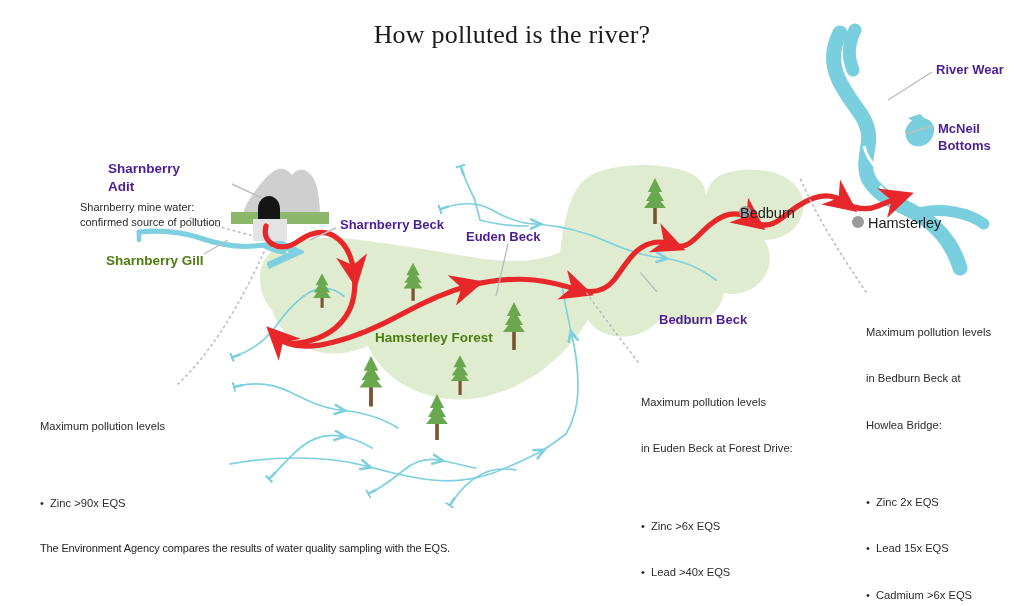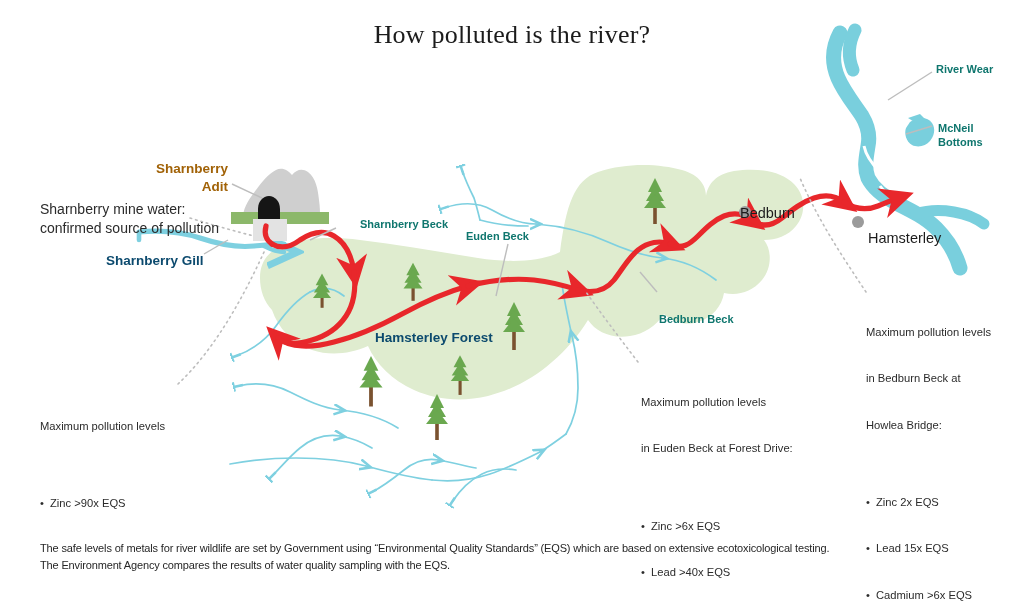--- a/index.html
+++ b/index.html
@@ -16,25 +16,25 @@
   .title{
     position:absolute;left:0;top:20px;width:1024px;
     text-align:center;
     font-family:"Liberation Serif", serif;
     font-size:26px;color:#1b1b1b;letter-spacing:0.2px;
   }
 
   .lbl{position:absolute;color:#111111;white-space:pre;line-height:1.28;}
   .lbl.place{font-weight:normal;font-size:14.5px;color:#1c1c1c;}
   .lbl.callout{font-size:11.2px;color:#2b2b2b;line-height:1.38;}
-  .lbl.water{font-size:14px;color:#2b2b2b;line-height:1.38;}
-  .lbl.beck{font-size:11px;font-weight:bold;color:#0f766e;}
-  .lbl.feature{font-size:13.5px;font-weight:bold;color:#0c4a6e;}
-
-  .adit-label{font-size:13.5px;font-weight:bold;text-align:right;color:#a16207;line-height:1.3;}
+  .lbl.water{font-size:11px;color:#2b2b2b;line-height:1.38;margin-left:40px;}
+  .lbl.beck{font-size:13px;font-weight:bold;color:#4c1d95;}
+  .lbl.feature{font-size:13.5px;font-weight:bold;color:#4d7c0f;}
+
+  .adit-label{font-size:13.5px;font-weight:bold;color:#4c1d95;line-height:1.3;}
 
   .footer{
     position:absolute;left:40px;top:540px;width:950px;
     font-size:11px;color:#262626;line-height:1.58;
     font-family:"Liberation Sans", sans-serif;
     letter-spacing:-0.15px;
   }
   .footer div{white-space:pre;}
 
   ul.bul{margin:0;padding:0;list-style:none;}
@@ -222,36 +222,36 @@
     </g>
   </svg>
 
   <div class="lbl adit-label" style="left:108px;top:160px;width:120px;">Sharnberry
 Adit</div>
 
   <div class="lbl water" style="left:40px;top:200px;"><span>Sharnberry mine water:</span><br><span>confirmed source of pollution</span></div>
 
   <div class="lbl feature" style="left:106px;top:252px;">Sharnberry Gill</div>
 
-  <div class="lbl beck" style="left:340px;top:217px;margin-left:20px;">Sharnberry Beck</div>
+  <div class="lbl beck" style="left:340px;top:217px;">Sharnberry Beck</div>
 
   <div class="lbl beck" style="left:466px;top:229px;">Euden Beck</div>
 
   <div class="lbl beck" style="left:659px;top:292px;margin-top:20px;">Bedburn Beck</div>
 
   <div class="lbl feature" style="left:375px;top:329px;">Hamsterley Forest</div>
 
   <div class="lbl beck" style="left:936px;top:62px;">River Wear</div>
 
   <div class="lbl beck" style="left:938px;top:121px;">McNeil
 Bottoms</div>
 
   <div class="lbl place" style="left:740px;top:204px;">Bedburn</div>
 
-  <div class="lbl place" style="left:868px;top:229px;">Hamsterley</div>
+  <div class="lbl place" style="left:868px;top:214px;">Hamsterley</div>
 
   <div class="lbl callout" style="left:40px;top:388px;width:230px;">
     <div>Maximum pollution levels</div>
     <ul class="bul">
       <li>Zinc &gt;90x EQS</li>
       
       
     </ul>
   </div>
 
@@ -270,17 +270,16 @@
     <div>in Bedburn Beck at</div>
     <div>Howlea Bridge:</div>
     <ul class="bul">
       <li>Zinc 2x EQS</li>
       <li>Lead 15x EQS</li>
       <li>Cadmium &gt;6x EQS</li>
     </ul>
   </div>
 
   <div class="footer">
-    <div>The safe levels of metals for river wildlife are set by Government using “Environmental Quality Standards” (EQS) which are based on extensive ecotoxicological testing.</div>
     <div>The Environment Agency compares the results of water quality sampling with the EQS.</div>
   </div>
 
 </div>
 
 </body></html>

